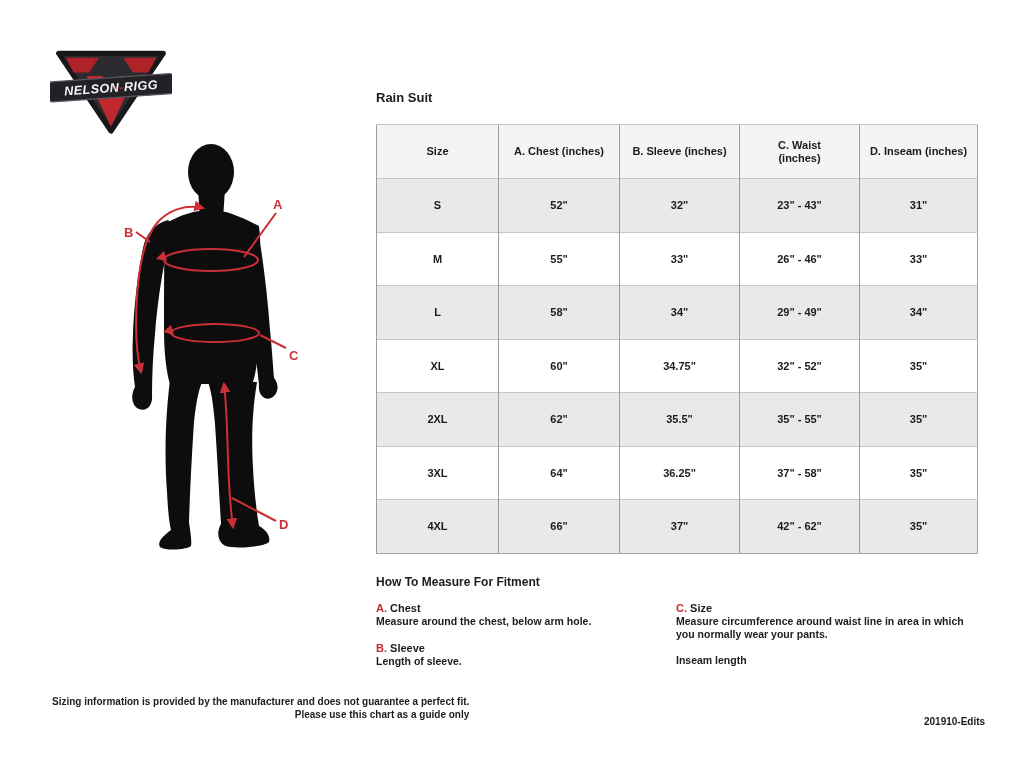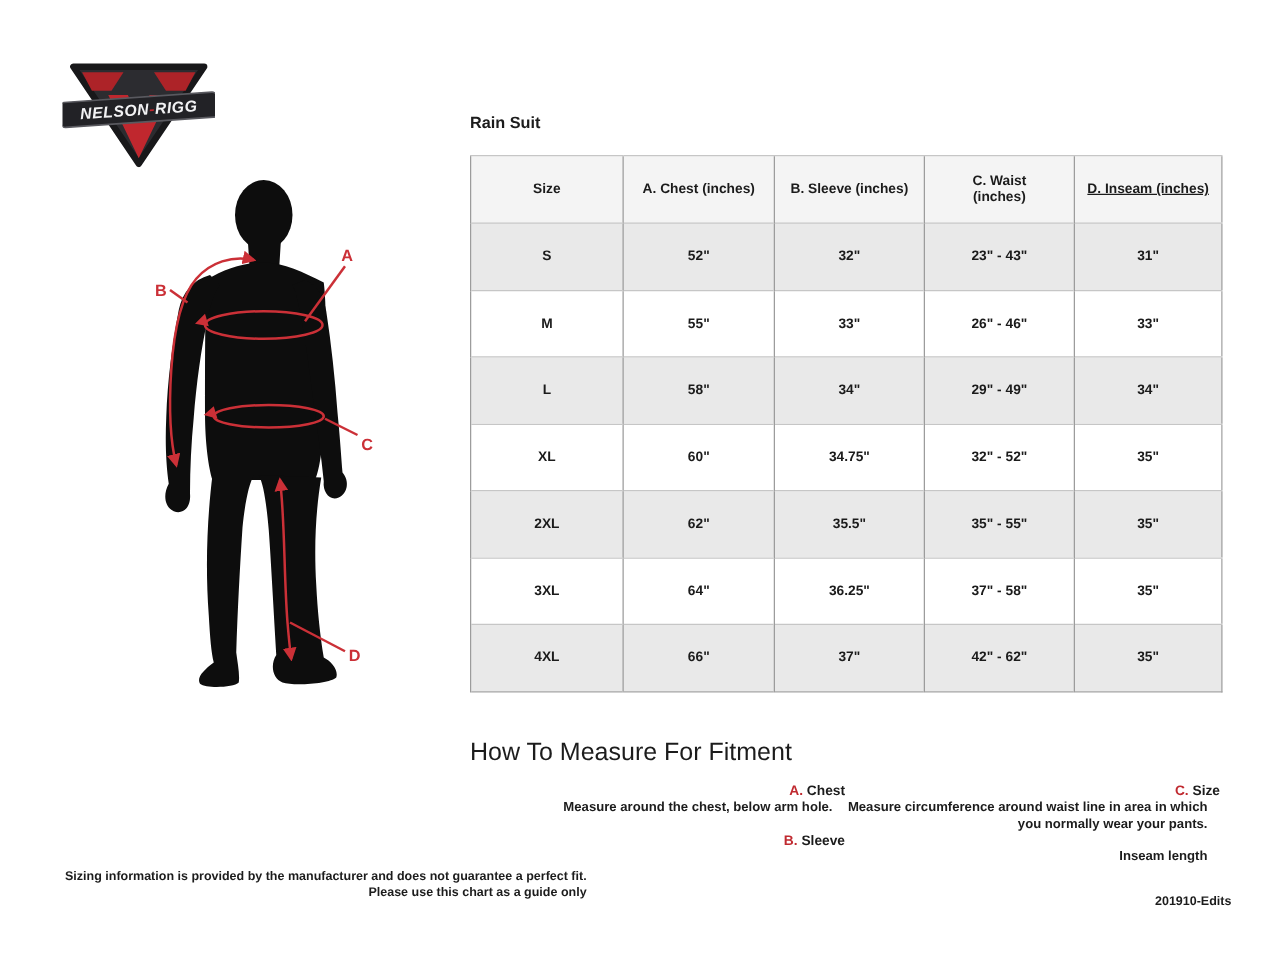--- a/index.html
+++ b/index.html
@@ -19,26 +19,26 @@
     border-left:1px solid #9c9c9c;border-top:1px solid #c6c6c6;
     text-align:center;vertical-align:middle;padding:0;
   }
   .size-chart th{height:53px;background:#f4f4f4;white-space:pre-line;line-height:13px;}
   .size-chart td{height:52.5px;background:#ffffff;}
   .size-chart tr.stripe td{background:#e9e9e9;}
   .size-chart th:nth-child(1){width:121px;}
   .size-chart th:nth-child(2){width:120px;}
   .size-chart th:nth-child(3){width:119px;}
   .size-chart th:nth-child(4){width:119px;}
-  .size-chart th:nth-child(5){width:117px;text-decoration:underline;}
+  .size-chart th:nth-child(5){width:117px;}
   
   .howto{position:absolute;left:376px;top:575px;width:600px;}
-  .howto-heading{font-size:20px;font-weight:normal;margin:16px 0 13px 0;}
+  .howto-heading{font-size:12px;font-weight:bold;margin:0 0 13px 0;}
   .howto-cols{display:flex;}
-  .howto-col{width:300px;text-align:right;}
+  .howto-col{width:300px;}
   .m-item{margin-bottom:14px;}
   .m-head{font-size:11px;font-weight:bold;line-height:13px;}
   .m-key{color:#c02a30;}
   .m-desc{font-size:10.5px;font-weight:bold;line-height:12.5px;max-width:290px;}
   
   .disclaimer{position:absolute;left:52px;top:695px;font-size:10px;font-weight:bold;line-height:13px;text-align:right;}
   .doc-code{position:absolute;left:924px;top:716px;font-size:10px;font-weight:bold;}
   
   .logo-wrap{position:absolute;left:50px;top:46px;width:122px;height:88px;}
   .figure-wrap{position:absolute;left:40px;top:130px;width:300px;height:440px;}
@@ -170,20 +170,21 @@
   <div class="howto">
     <div class="howto-heading">How To Measure For Fitment</div>
     <div class="howto-cols">
       <div class="howto-col">
         <div class="m-item">
           <div class="m-head"><span class="m-key">A.</span> <span>Chest</span></div>
           <div class="m-desc">Measure around the chest, below arm hole.</div>
         </div>
         <div class="m-item">
           <div class="m-head"><span class="m-key">B.</span> <span>Sleeve</span></div>
+          <div class="m-desc">Length of sleeve.</div>
         </div>
       </div>
       <div class="howto-col">
         <div class="m-item">
           <div class="m-head"><span class="m-key">C.</span> <span>Size</span></div>
           <div class="m-desc">Measure circumference around waist line in area in which you normally wear your pants.</div>
         </div>
         <div class="m-item">
           <div class="m-desc">Inseam length</div>
         </div>

